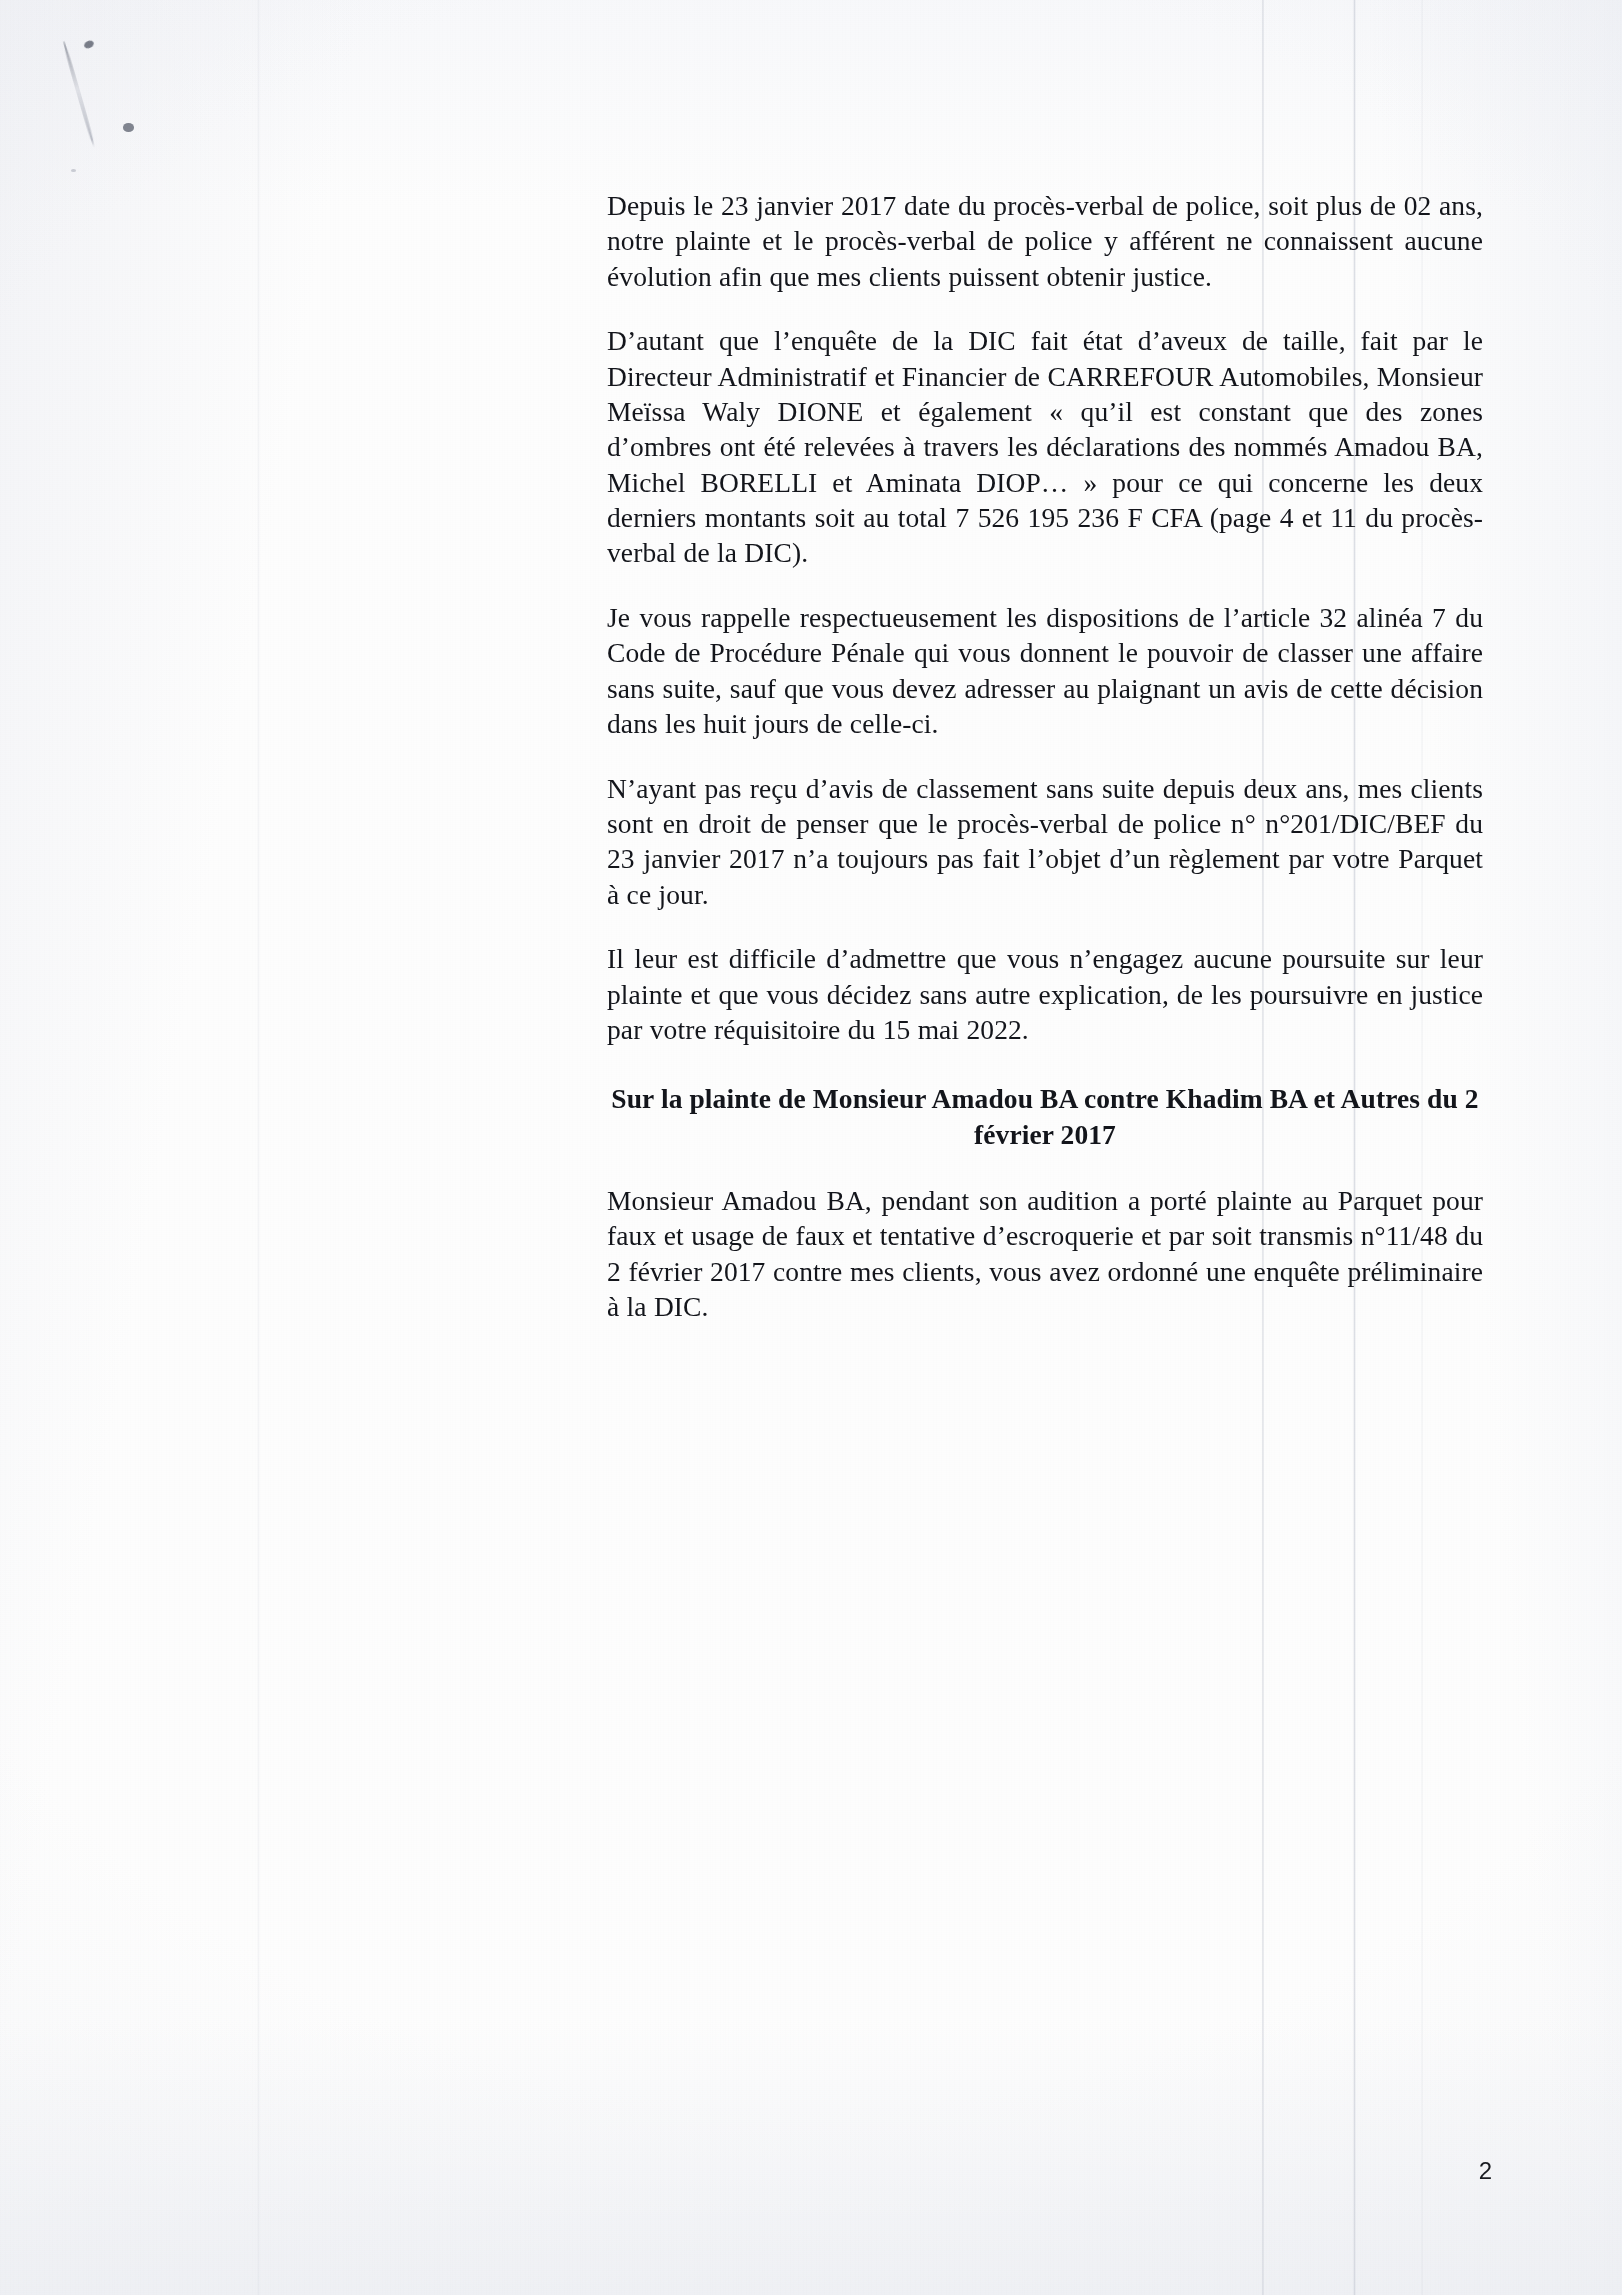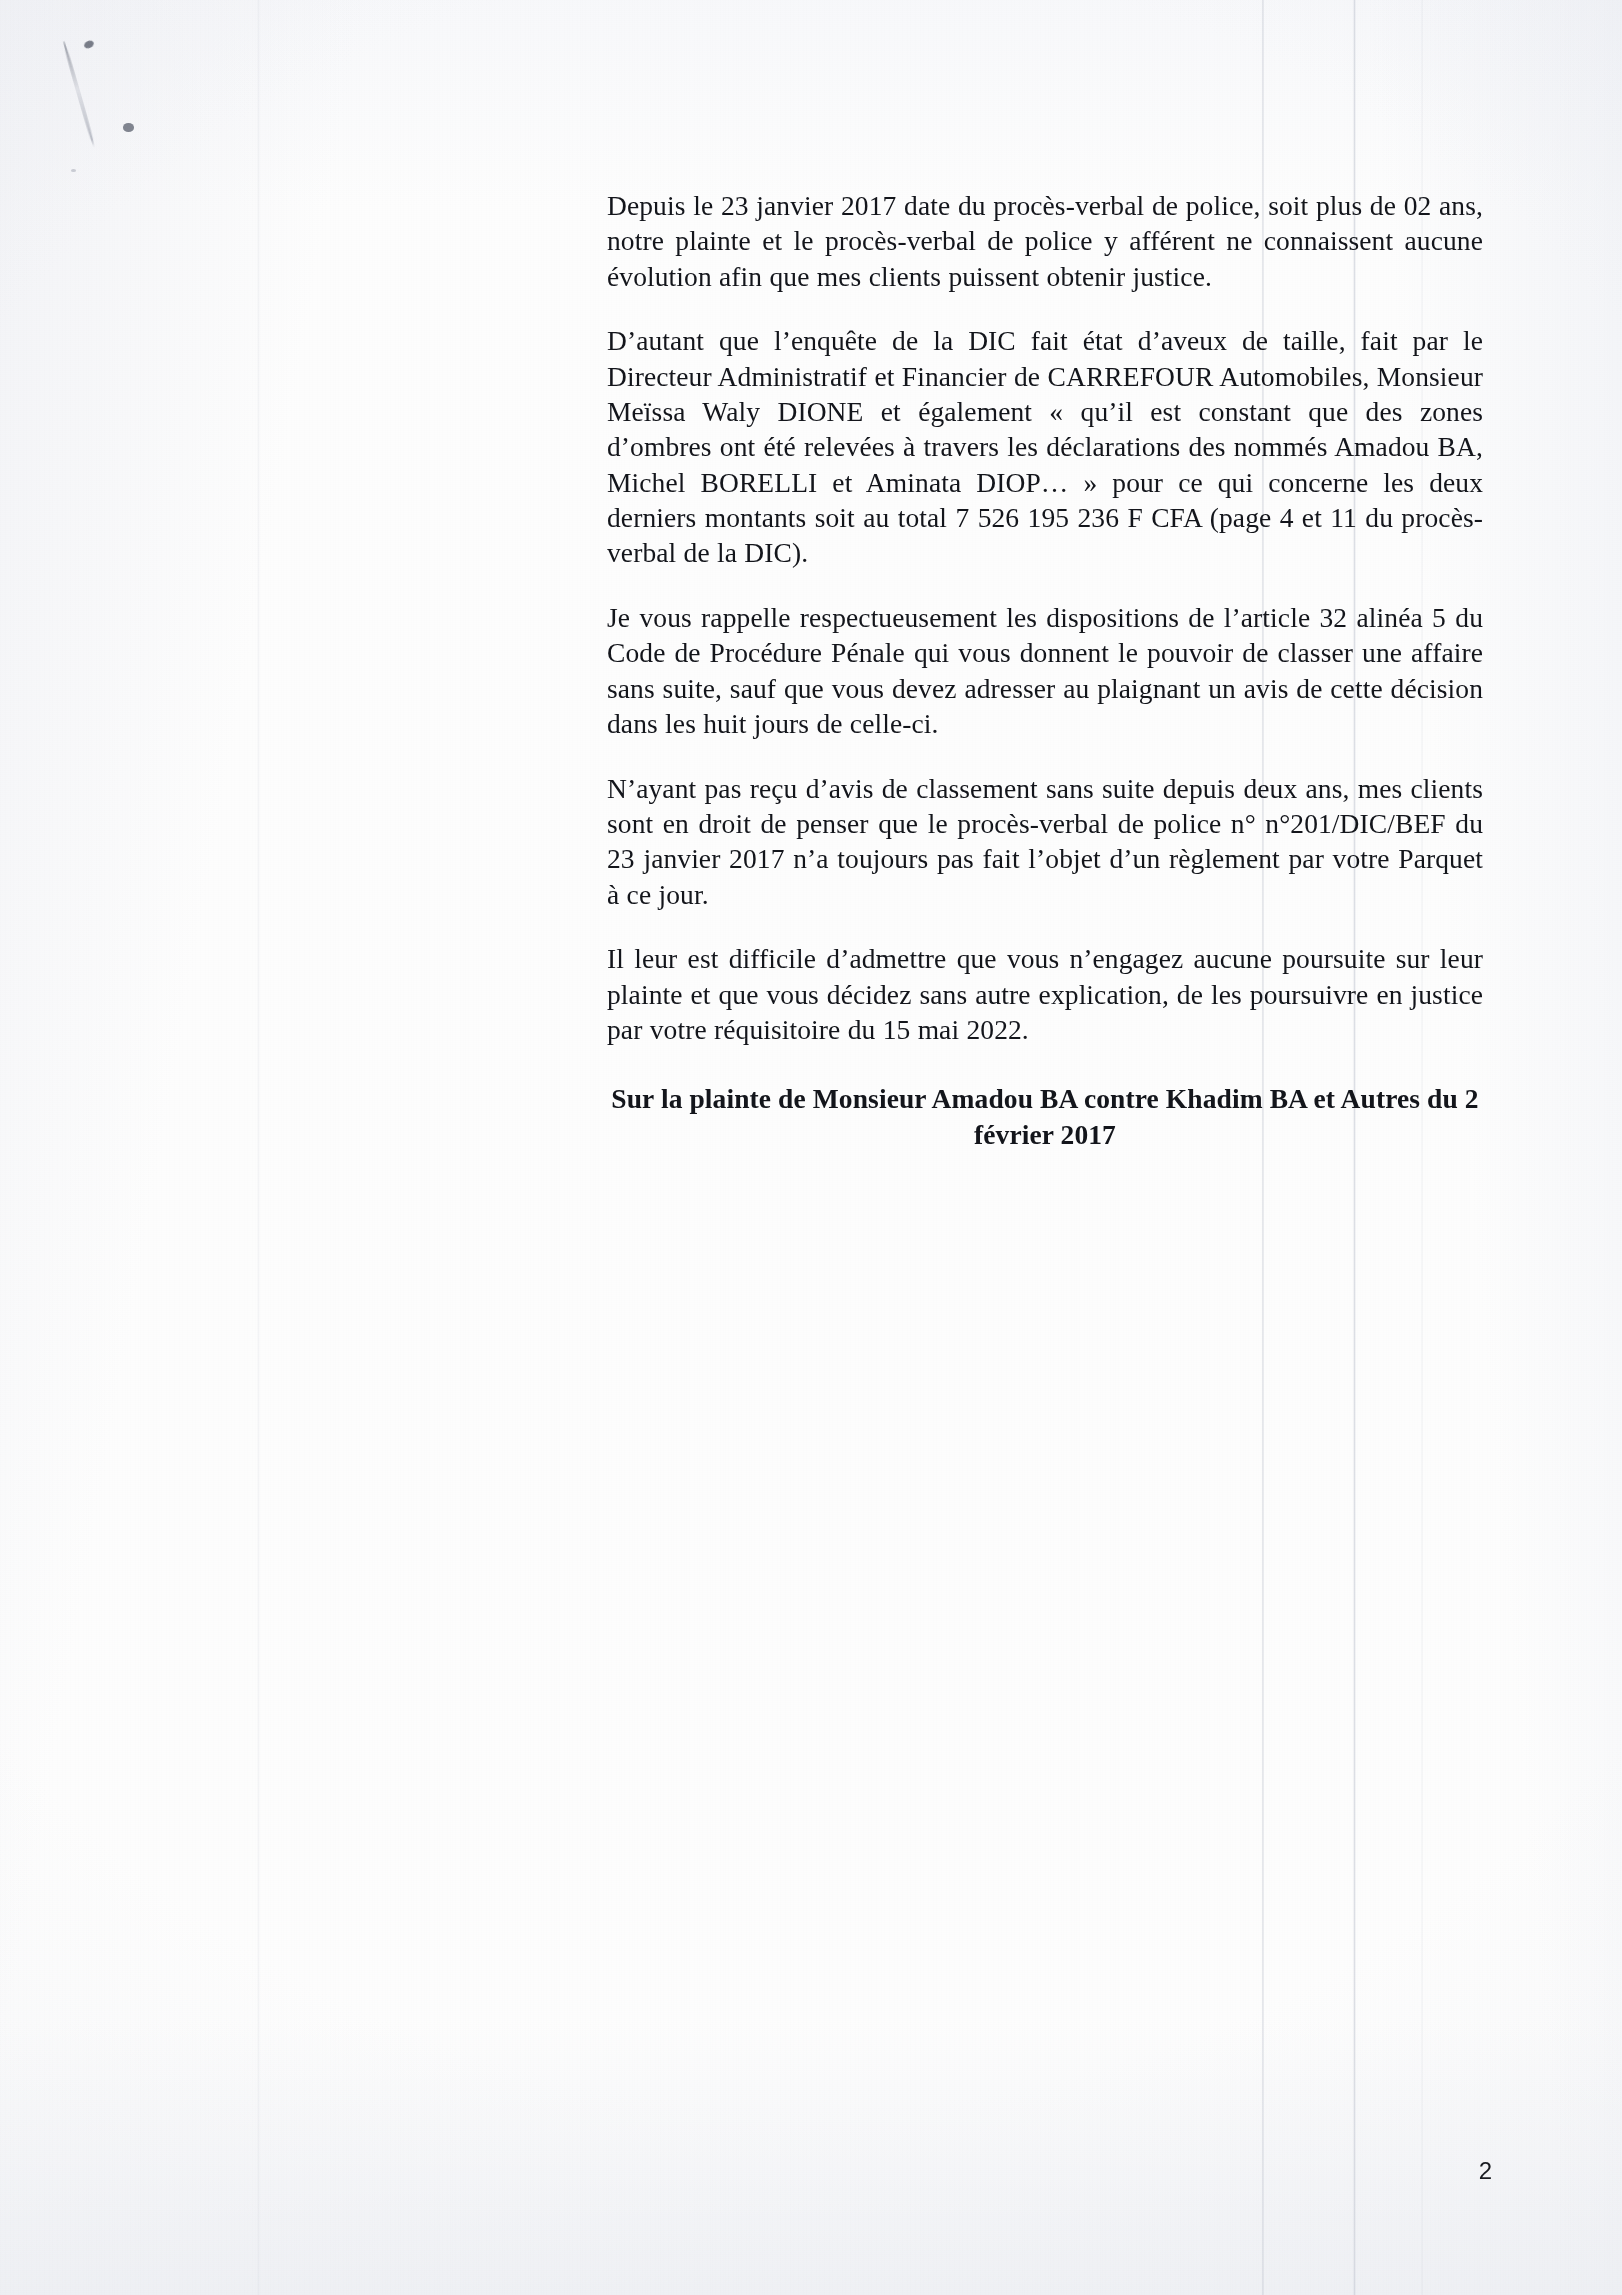--- a/index.html
+++ b/index.html
@@ -174,23 +174,24 @@
   <div class="fold fold-c"></div>
 
   <div class="artifact artifact-stroke"></div>
   <div class="artifact artifact-dot-1"></div>
   <div class="artifact artifact-dot-2"></div>
   <div class="artifact artifact-speck"></div>
 
   <div class="text-block">
     <p class="para">Depuis le 23 janvier 2017 date du procès-verbal de police, soit plus de 02 ans, notre plainte et le procès-verbal de police y afférent ne connaissent aucune évolution afin que mes clients puissent obtenir justice.</p>
     <p class="para">D’autant que l’enquête de la DIC fait état d’aveux de taille, fait par le Directeur Administratif et Financier de CARREFOUR Automobiles, Monsieur Meïssa Waly DIONE et également « qu’il est constant que des zones d’ombres ont été relevées à travers les déclarations des nommés Amadou BA, Michel BORELLI et Aminata DIOP… » pour ce qui concerne les deux derniers montants soit au total 7 526 195 236 F CFA (page 4 et 11 du procès-verbal de la DIC).</p>
-    <p class="para">Je vous rappelle respectueusement les dispositions de l’article 32 alinéa 5 du Code de Procédure Pénale qui vous donnent le pouvoir de classer une affaire sans suite, sauf que vous devez adresser au plaignant un avis de cette décision dans les huit jours de celle-ci.</p>
+    <p class="para">Je vous rappelle respectueusement les dispositions de l’article 32 alinéa 7 du Code de Procédure Pénale qui vous donnent le pouvoir de classer une affaire sans suite, sauf que vous devez adresser au plaignant un avis de cette décision dans les huit jours de celle-ci.</p>
     <p class="para">N’ayant pas reçu d’avis de classement sans suite depuis deux ans, mes clients sont en droit de penser que le procès-verbal de police n° n°201/DIC/BEF du 23 janvier 2017 n’a toujours pas fait l’objet d’un règlement par votre Parquet à ce jour.</p>
     <p class="para">Il leur est difficile d’admettre que vous n’engagez aucune poursuite sur leur plainte et que vous décidez sans autre explication, de les poursuivre en justice par votre réquisitoire du 15 mai 2022.</p>
     <p class="heading">Sur la plainte de Monsieur Amadou BA contre Khadim BA et Autres du 2 février 2017</p>
+    <p class="para">Monsieur Amadou BA, pendant son audition a porté plainte au Parquet pour faux et usage de faux et tentative d’escroquerie et par soit transmis n°11/48 du 2 février 2017 contre mes clients, vous avez ordonné une enquête préliminaire à la DIC.</p>
   </div>
 
   <div class="page-number">2</div>
 
   <div class="grain"></div>
 </div>
 
 
 </body></html>

